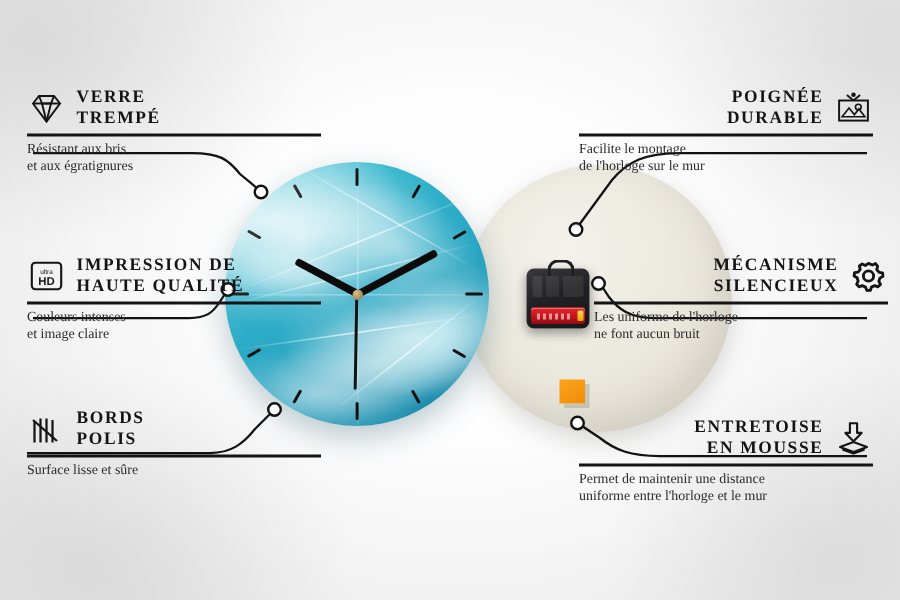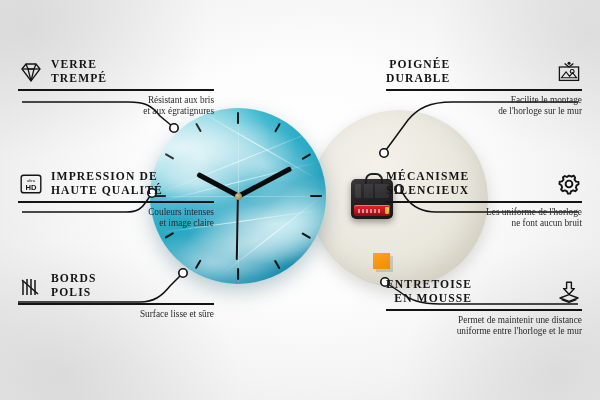--- a/index.html
+++ b/index.html
@@ -91,26 +91,26 @@
   .battery .txt{position:absolute;left:4px;top:3.5px;width:22px;height:4px;
     background:repeating-linear-gradient(90deg,rgba(255,255,255,.55) 0 2px,rgba(255,255,255,0) 2px 4px);}
   .spacer{position:absolute;left:373px;top:253px;width:17px;height:16px;
     background:linear-gradient(150deg,#fca41c,#ef8c06);
     box-shadow:3px 3px 0 rgba(120,118,108,.28);}
 
   
   .callout{position:absolute;width:196px;}
   .callout .row{display:flex;align-items:center;gap:7px;}
   .callout.left .row{justify-content:flex-start;}
-  .callout.right .row{justify-content:space-between;flex-direction:row;}
+  .callout.right .row{justify-content:flex-end;flex-direction:row;}
   .title{font-weight:bold;letter-spacing:1.1px;font-size:11.6px;line-height:14px;color:#141414;
     text-transform:uppercase;}
   .callout.right .title{text-align:right;}
   .rule{height:1.6px;background:#141414;margin:3px 0 4px 0;}
-  .desc{font-size:9.3px;line-height:11.4px;color:#2a2a2a;text-align:right;}
+  .desc{font-size:9.3px;line-height:11.4px;color:#2a2a2a;}
   .callout.right .desc{}
   .ico{width:26px;height:24px;flex:0 0 26px;display:block;}
   .ico svg{display:block;width:26px;height:24px;}
 
   
   svg.leads{position:absolute;left:0;top:0;width:600px;height:400px;pointer-events:none;}
   svg.leads path{fill:none;stroke:#111;stroke-width:1.5px;}
   svg.leads circle{fill:#fff;stroke:#111;stroke-width:1.6px;}
 </style>
 </head>
@@ -267,21 +267,21 @@
         </g>
         <circle cx="13" cy="3.2" r="1.5" fill="#141414"></circle>
           </svg>
       </span>
     </div>
     <div class="rule"></div>
     <div class="desc">Facilite le montage</div>
     <div class="desc">de l'horloge sur le mur</div>
   </div>
 
-  <div class="callout right" style="left:386px;top:170px;">
+  <div class="callout right" style="left:396px;top:170px;">
     <div class="row">
       <div>
         <div class="title">MÉCANISME</div>
         <div class="title">SILENCIEUX</div>
       </div>
       <span class="ico">
         <svg viewBox="0 0 26 24">
             <g fill="none" stroke="#141414" stroke-width="1.9" stroke-linejoin="round">
           <path d="M13 3.6 l2.6 1.1 2.1-1.0 1.4 1.8 -0.6 2.2 1.6 1.9 2.3 0.3 0.2 2.3 -2.0 1.2 -0.7 2.2 1.1 2.0 -1.7 1.6 -2.2-0.8 -2.1 1.0 -0.8 2.2 -2.3 0 -0.9-2.2 -2.1-1.0 -2.2 0.8 -1.6-1.7 1.0-2.1 -0.7-2.2 -2.0-1.2 0.3-2.3 2.3-0.3 1.5-1.8 -0.6-2.3 1.9-1.3 2.1 1.0 Z"></path>
           <circle cx="13" cy="12" r="3.4"></circle>

